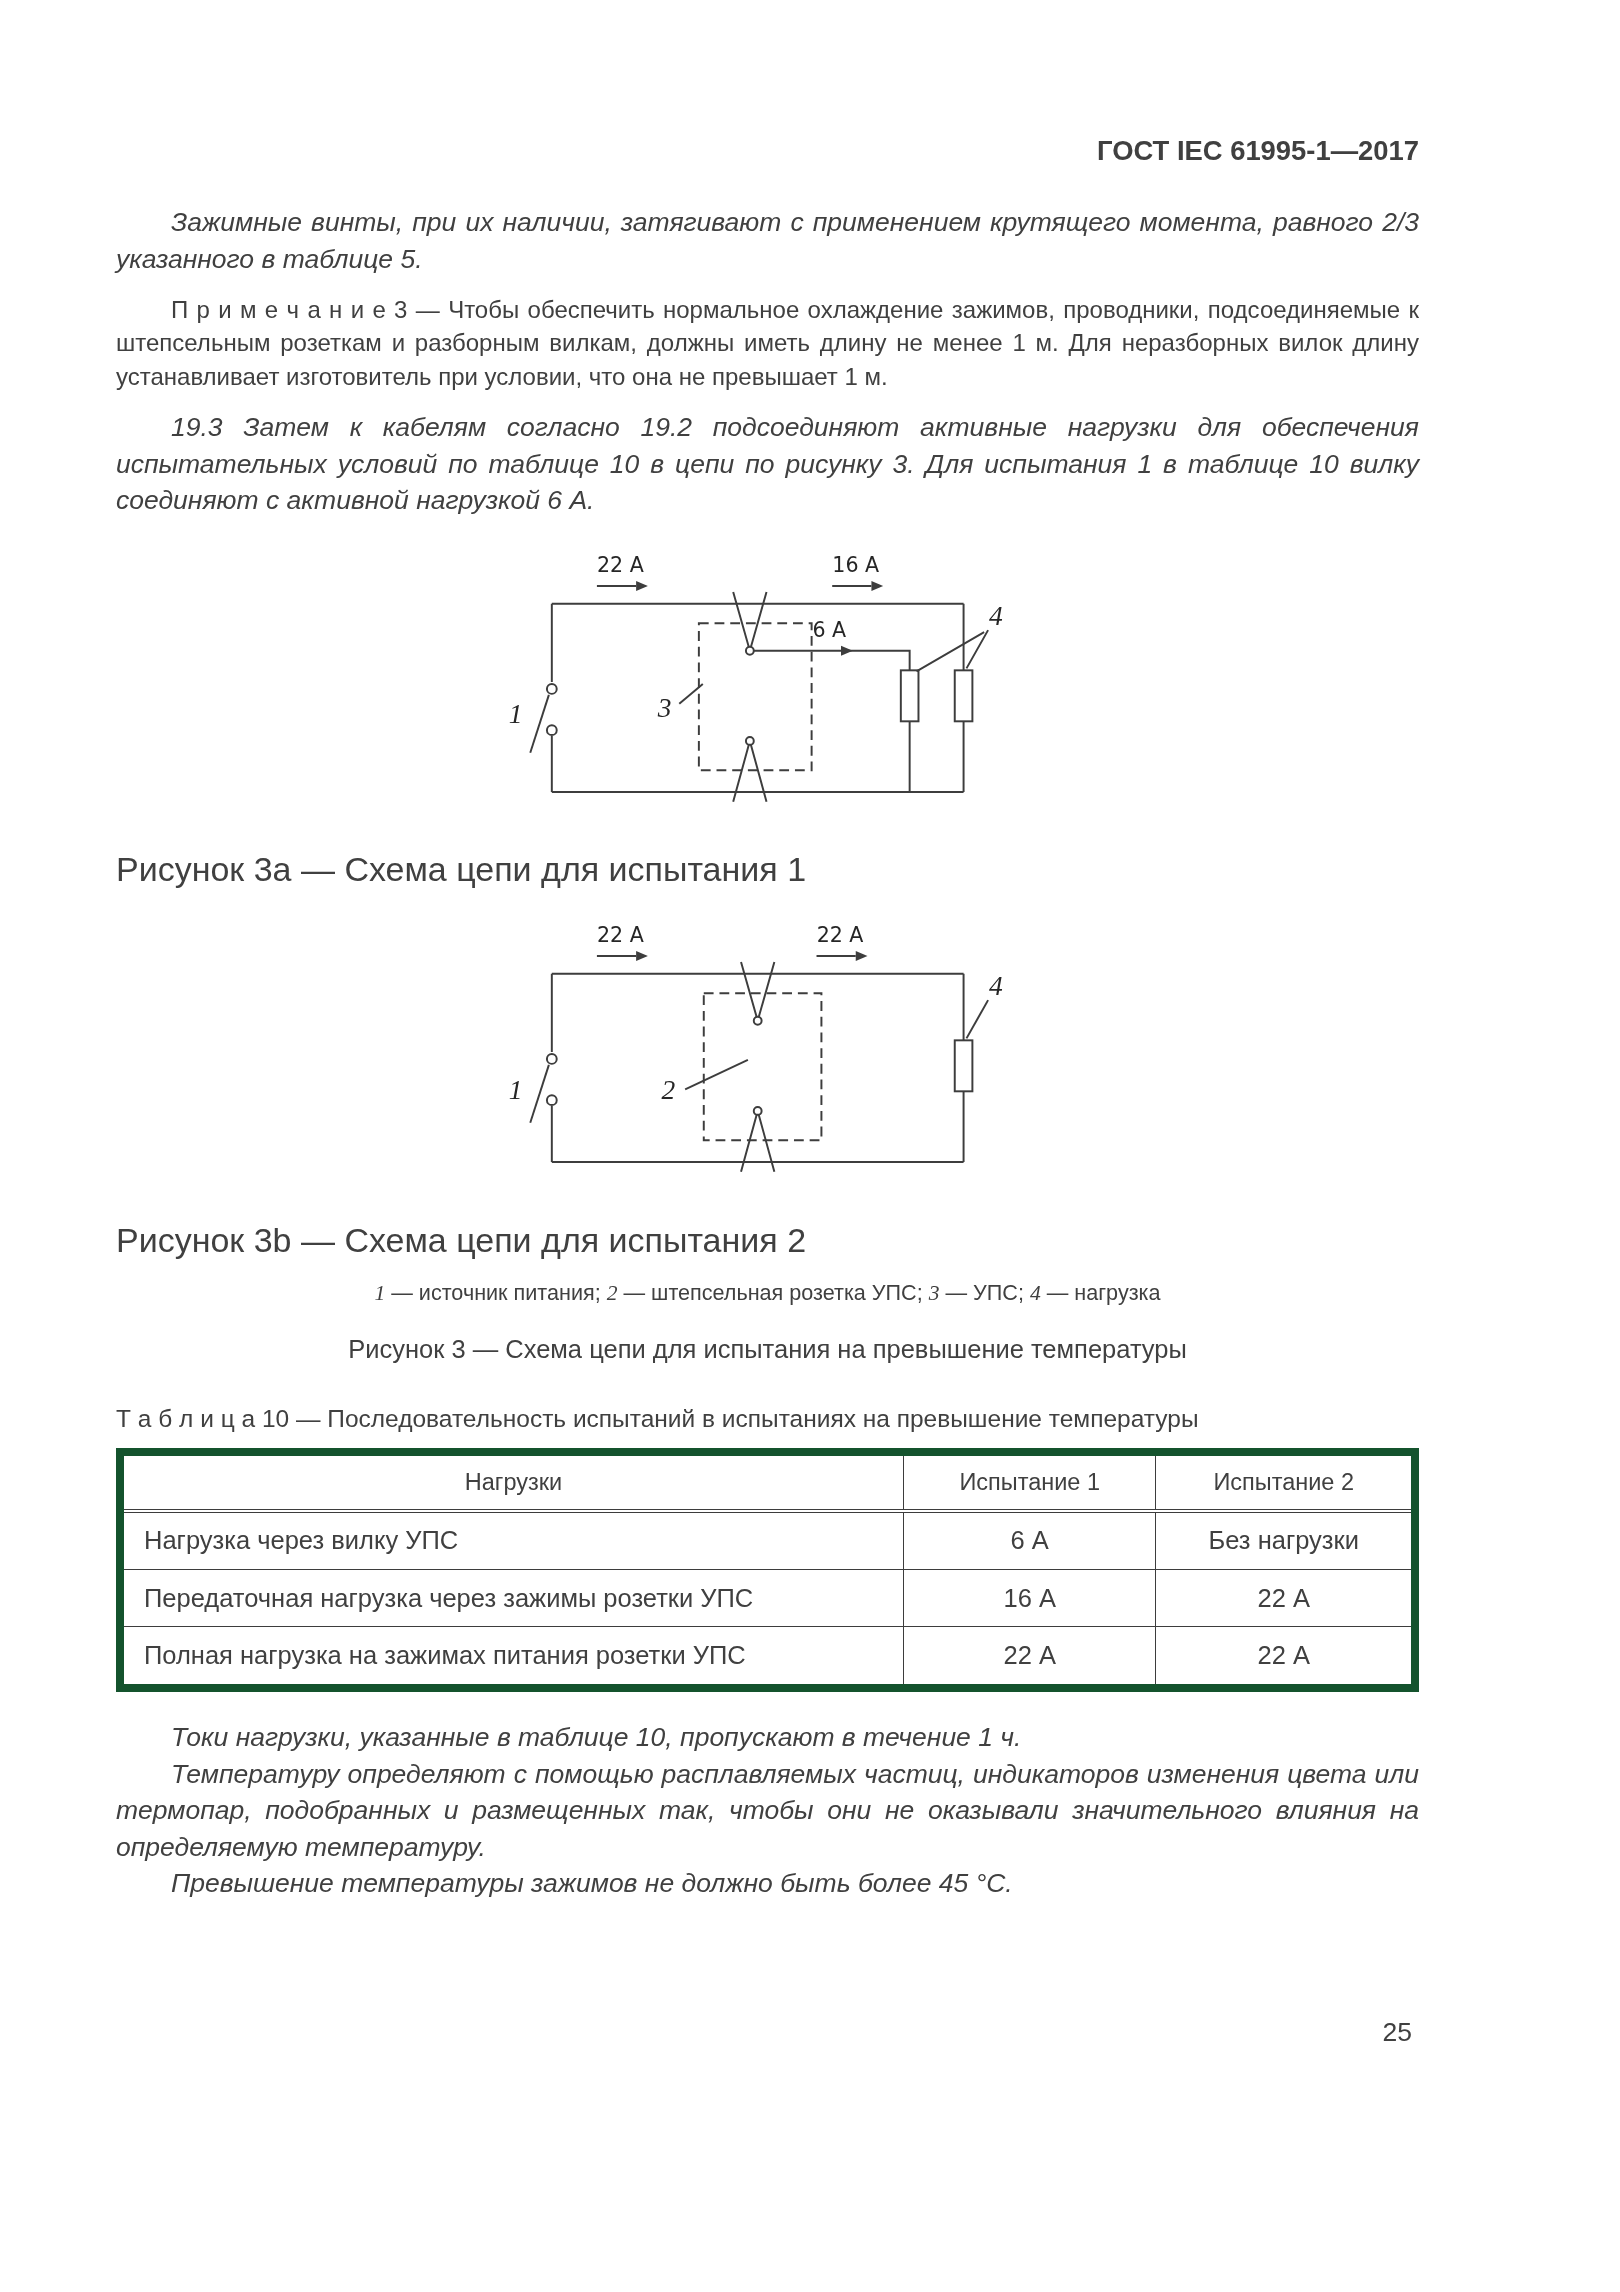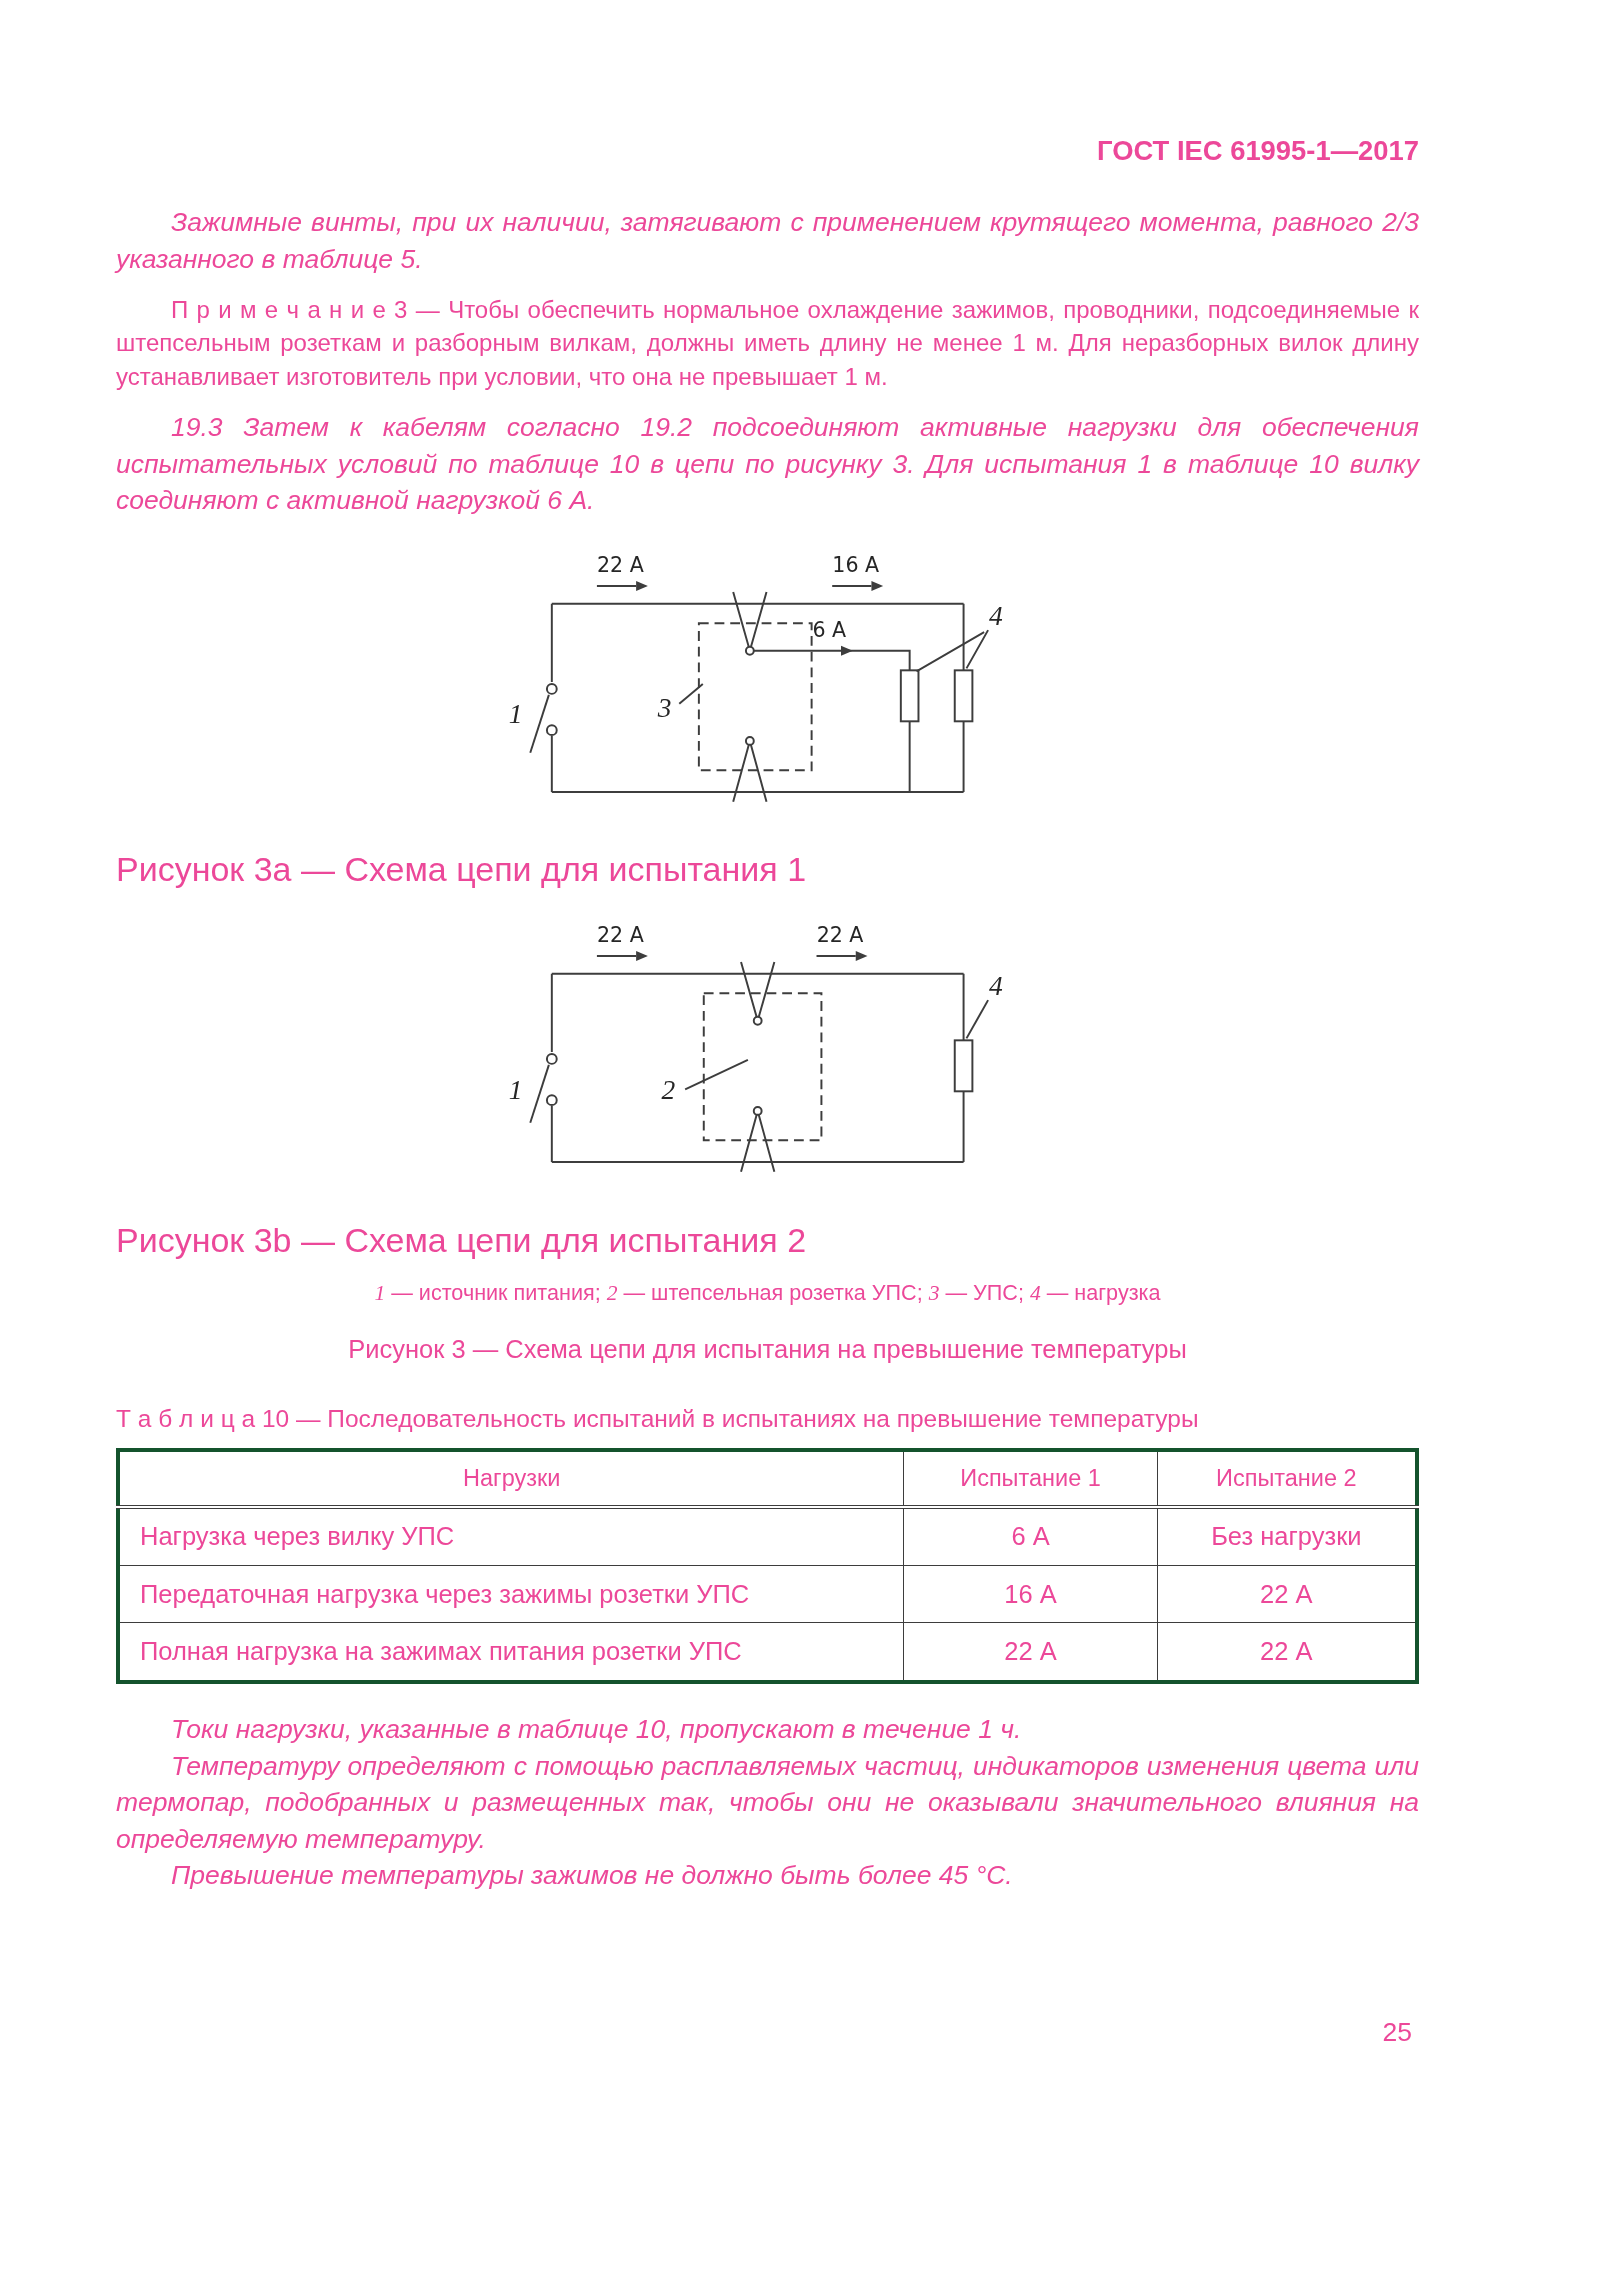--- a/index.html
+++ b/index.html
@@ -1,21 +1,21 @@
 <!DOCTYPE html>
 <html><head>
 <meta charset="utf-8">
 <style>
   * { margin: 0; padding: 0; box-sizing: border-box; }
   html, body { background: #ffffff; }
   .page {
     width: 1620px; height: 2293px;
     position: relative;
     background: #ffffff;
-    color: #ec4899;
+    color: #404040;
     font-family: "Liberation Sans", sans-serif;
     overflow: hidden;
   }
   .content { position: absolute; left: 116px; right: 201px; top: 135px; }
   .doc-header { text-align: right; font-weight: bold; font-size: 27.4px; margin-bottom: 37px; }
 
   p.body {
     font-size: 26.5px; line-height: 1.38;
     text-align: justify; text-indent: 55px;
     font-style: italic;
@@ -27,21 +27,21 @@
   }
 
   .fig-wrap { text-align: center; margin-top: 15.7px; }
   .fig-caption { text-align: left; font-size: 34px; margin: 7.8px 0 9.8px; }
   .legend { text-align: center; font-size: 21.6px; margin: 19.6px 0 0; }
   .legend i { font-style: italic; font-family: "Liberation Serif", serif; }
   .main-caption { text-align: center; font-size: 25.5px; margin: 29px 0 0; }
 
   .tbl-caption { font-size: 24.5px; margin: 41px 0 15.7px; font-style: normal; }
 
-  table { width: 100%; border-collapse: collapse; border: 4px solid #14532d; }
+  table { width: 100%; border-collapse: collapse; border: 8px solid #14532d; }
   th {
     font-weight: normal; font-size: 23.5px;
     padding: 12.7px 7.8px;
     border: 1px solid #3d3d3d;
     border-bottom: 4.9px double #3d3d3d;
     text-align: center;
   }
   td {
     font-size: 25.5px; padding: 13.7px 9.8px;
     border: 1px solid #3d3d3d; text-align: center;

